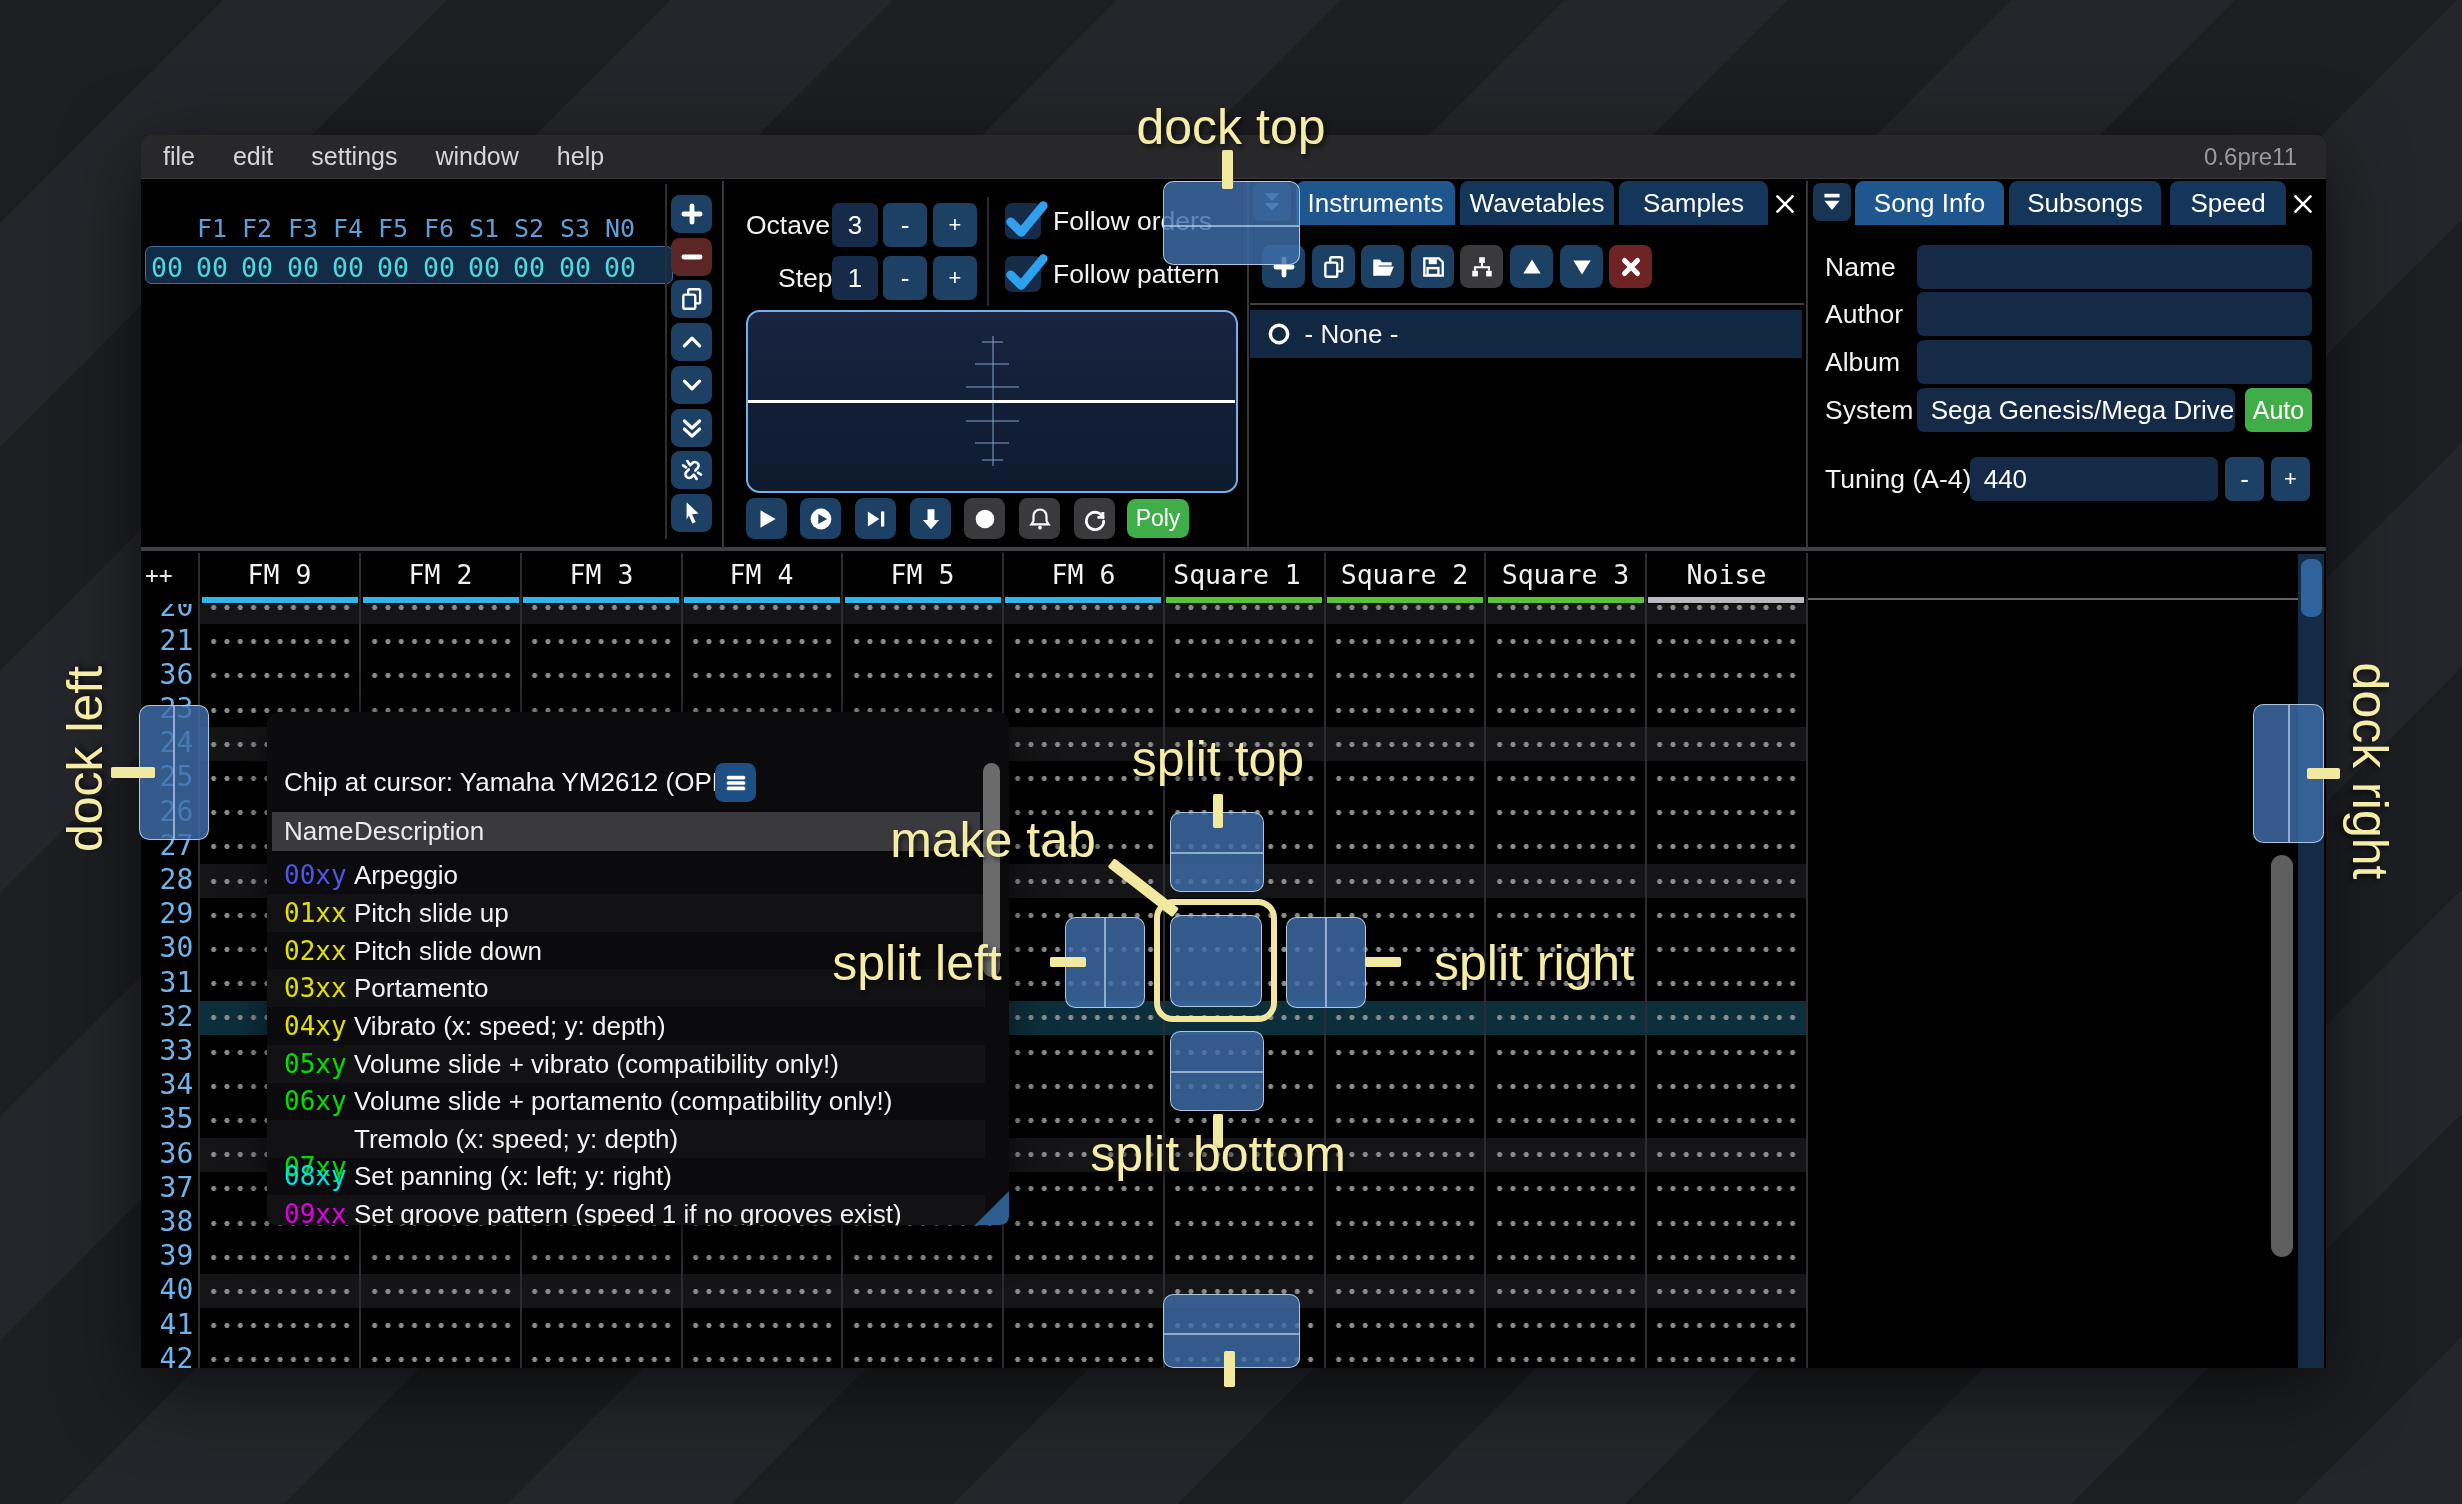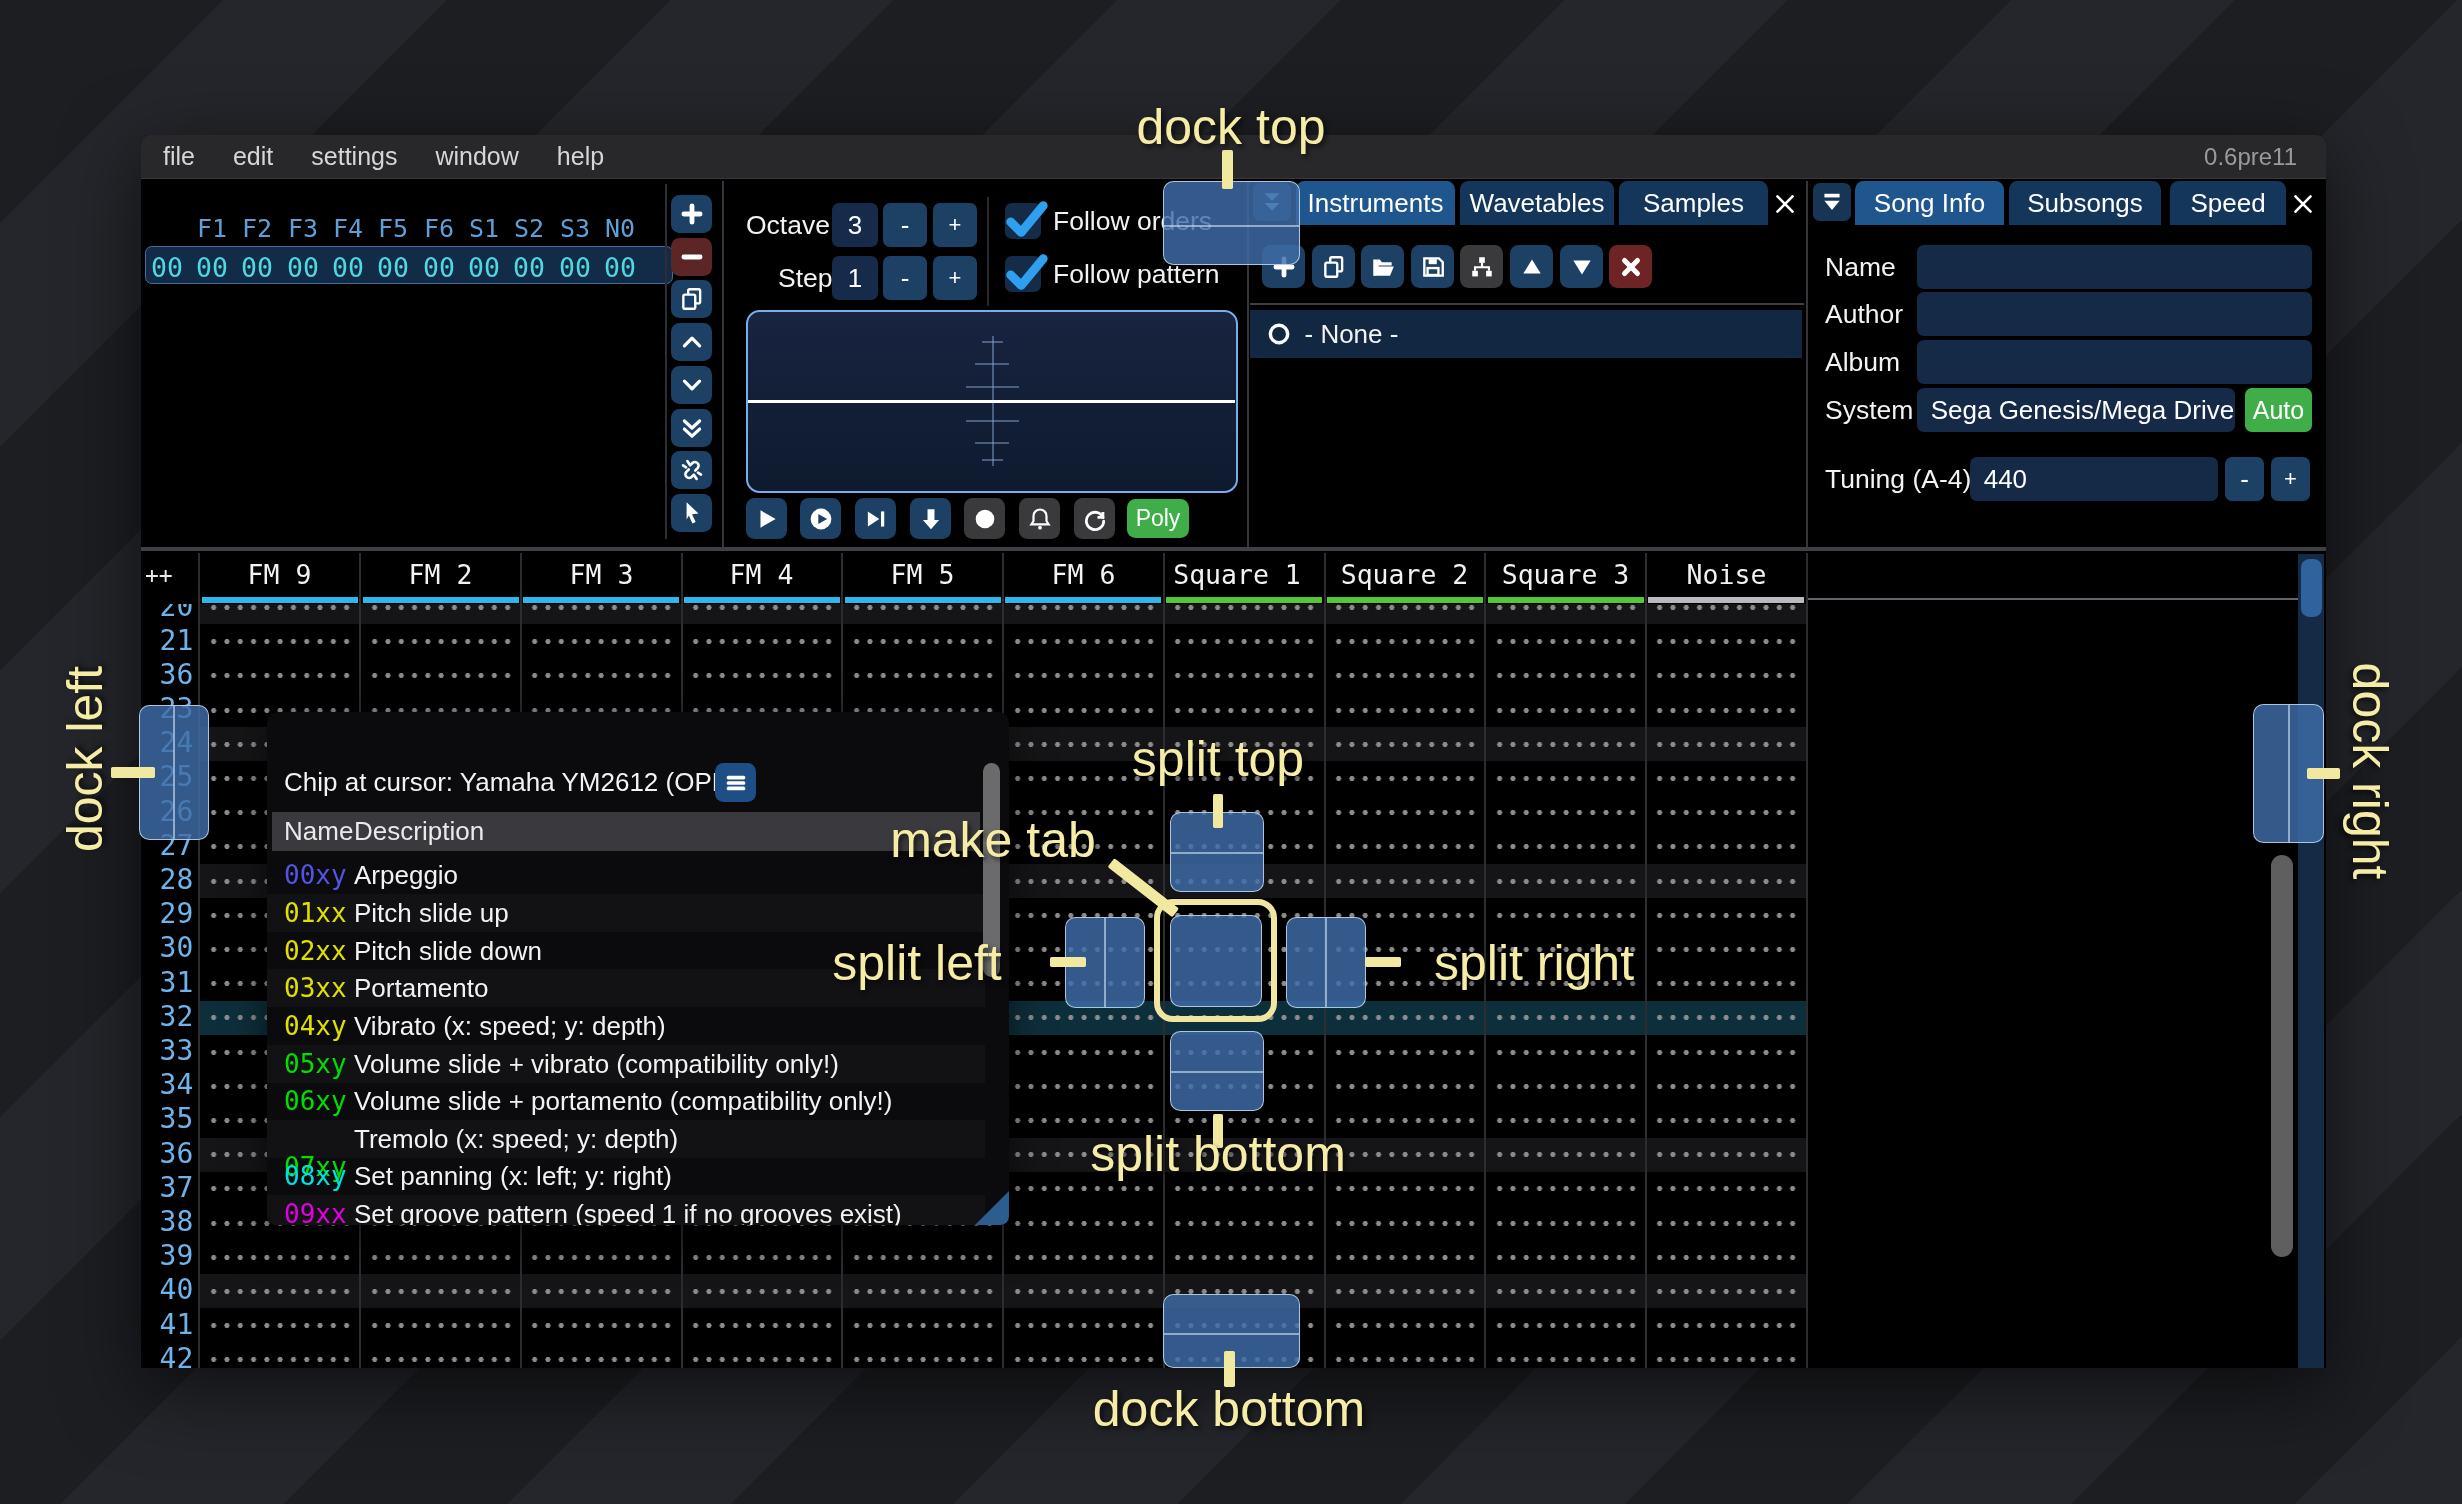--- a/index.html
+++ b/index.html
@@ -675,21 +675,20 @@
   <div class="dash" style="left:1224px;top:1351px;width:11px;height:36px;"></div>
   <div class="dash" style="left:111px;top:767px;width:44px;height:11px;"></div>
   <div class="dash" style="left:2307px;top:768px;width:32.5px;height:11px;"></div>
   <div class="dash" style="left:1213px;top:794px;width:10.3px;height:34px;"></div>
   <div class="dash" style="left:1213px;top:1114px;width:10.3px;height:34px;"></div>
   <div class="dash" style="left:1050px;top:957px;width:36px;height:10.3px;"></div>
   <div class="dash" style="left:1365px;top:957px;width:36px;height:10.3px;"></div>
   <div class="dash" style="left:1111px;top:857px;width:82px;height:11px;transform-origin:0 50%;transform:rotate(38deg);"></div>
 
   <div class="biglabel" style="left:1231px;top:127px;">dock top</div>
-  <div class="biglabel" style="left:1229px;top:1409px;">dock bottom</div>
   <div class="biglabel" style="left:85px;top:759px;transform:translate(-50%,-50%) rotate(-90deg);">dock left</div>
   <div class="biglabel" style="left:2370px;top:771px;transform:translate(-50%,-50%) rotate(90deg);">dock right</div>
   <div class="biglabel" style="left:1218px;top:759px;">split top</div>
   <div class="biglabel" style="left:1218px;top:1154px;">split bottom</div>
   <div class="biglabel" style="left:917px;top:963px;">split left</div>
   <div class="biglabel" style="left:1534px;top:963px;">split right</div>
   <div class="biglabel" style="left:993px;top:840px;">make tab</div>
 
 <div class="ordhead" style="left: 212px; top: 214px;">F1</div>
     <div class="ordhead" style="left: 257px; top: 214px;">F2</div>

